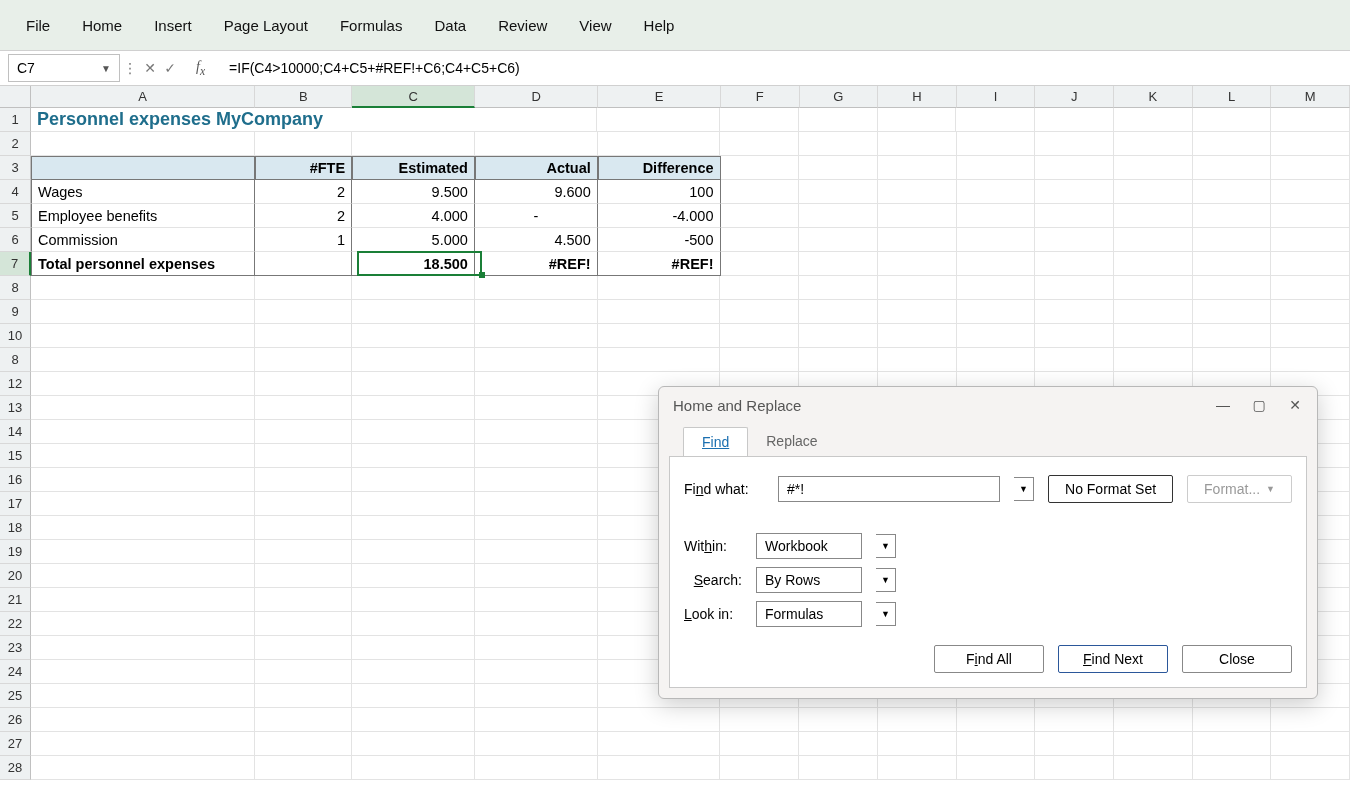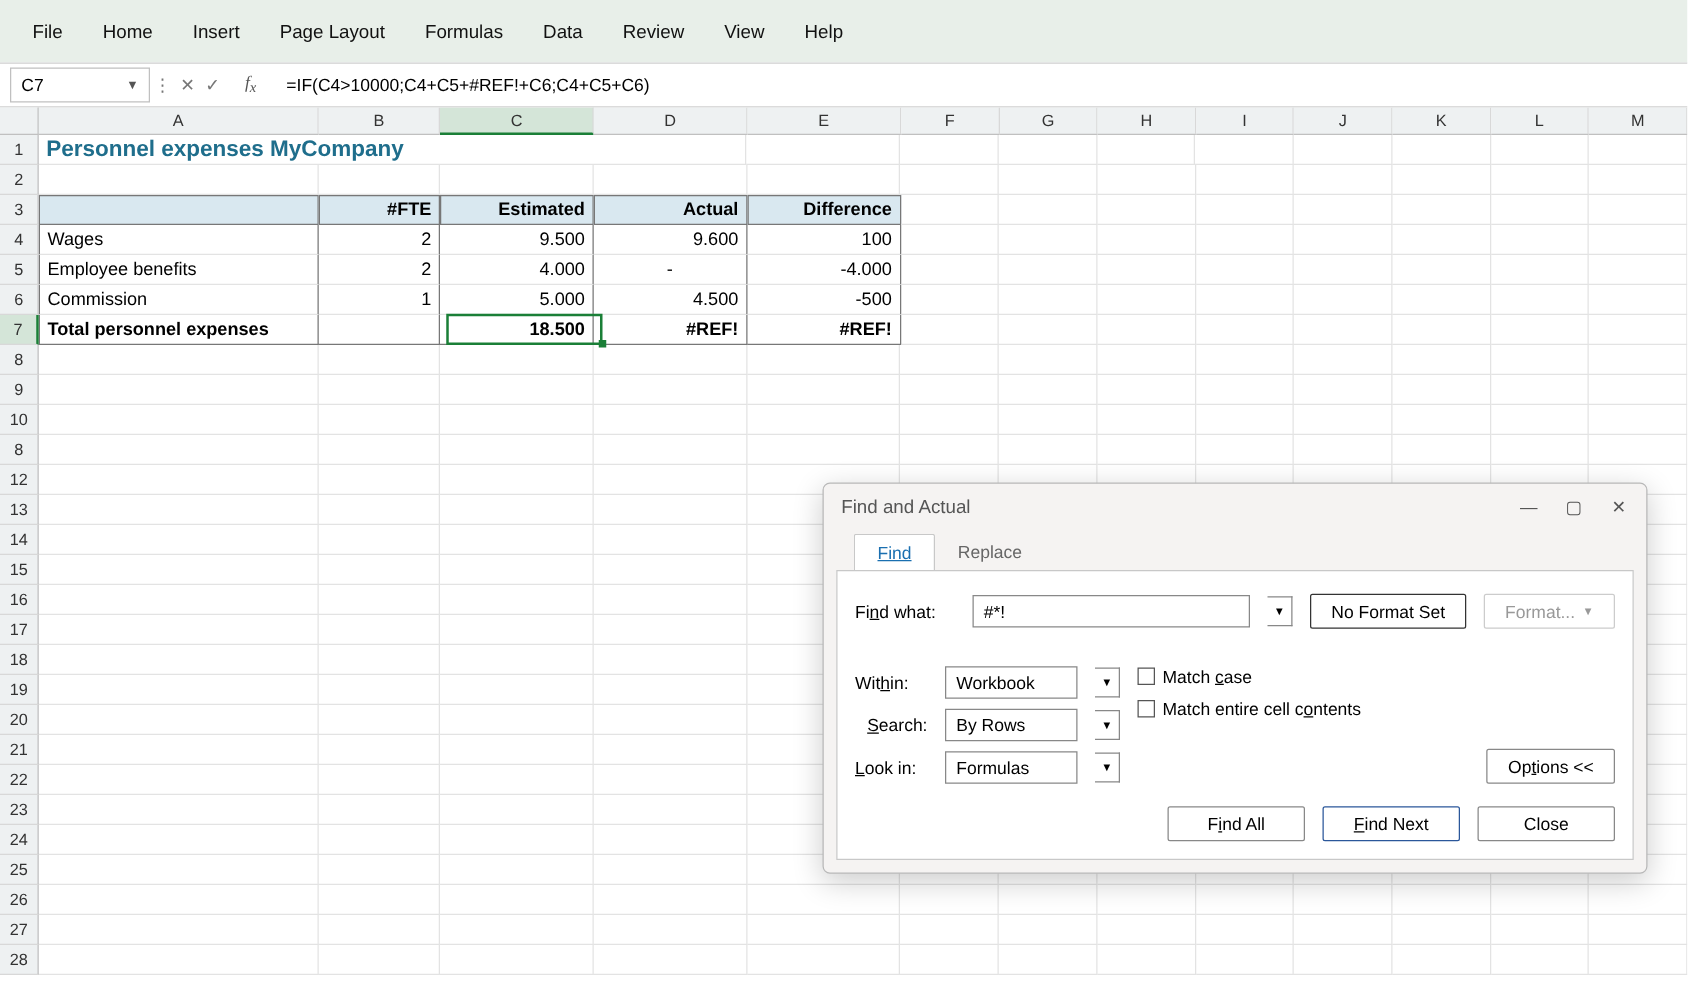--- a/index.html
+++ b/index.html
@@ -563,21 +563,21 @@
           <div class="cell " style="width: 80px;"></div>
         </div>
         <div class="selected-cell" style="left: 326px; top: 143px; width: 125px; height: 25px;"></div>
         <div class="fill-handle" style="left: 448px; top: 164px;"></div>
       </div>
   </div>
 </div>
 
 <div class="dialog">
   <div class="dlg-titlebar">
-    <span class="dlg-title">Find and Actual</span>
+    <span class="dlg-title">Home and Replace</span>
     <div class="dlg-ctrls">
       <span class="dlg-ctrl">—</span>
       <span class="dlg-ctrl">▢</span>
       <span class="dlg-ctrl">✕</span>
     </div>
   </div>
   <div class="tabs">
     <div class="tab active"><span>Find</span></div>
     <div class="tab inactive"><span>Replace</span></div>
   </div>
@@ -614,36 +614,20 @@
           <div class="dd-btn">▼</div>
         </div>
         <div class="field-row" style="margin:0;">
           <span class="fld-label" style="width:58px;"><u>L</u>ook in:</span>
           <div class="combo sm">
               <span>Formulas</span>
             </div>
           <div class="dd-btn">▼</div>
         </div>
       </div>
-      <div class="lower-right">
-        <div class="chk-row">
-          <div class="chk"></div>
-          <span>Match <u>c</u>ase</span>
-        </div>
-        <div class="chk-row">
-          <div class="chk"></div>
-          <span>Match entire cell c<u>o</u>ntents</span>
-        </div>
-        <div style="flex:1;"></div>
-        <div style="display:flex;justify-content:flex-end;">
-          <div class="btn">
-              <span>Op<u>t</u>ions &lt;&lt;</span>
-            </div>
-        </div>
-      </div>
     </div>
 
     <div class="dlg-footer">
       <div class="btn" style="width:110px;">
           <span>F<u>i</u>nd All</span>
         </div>
       <div class="btn primary" style="width:110px;">
           <span><u>F</u>ind Next</span>
         </div>
       <div class="btn" style="width:110px;">

